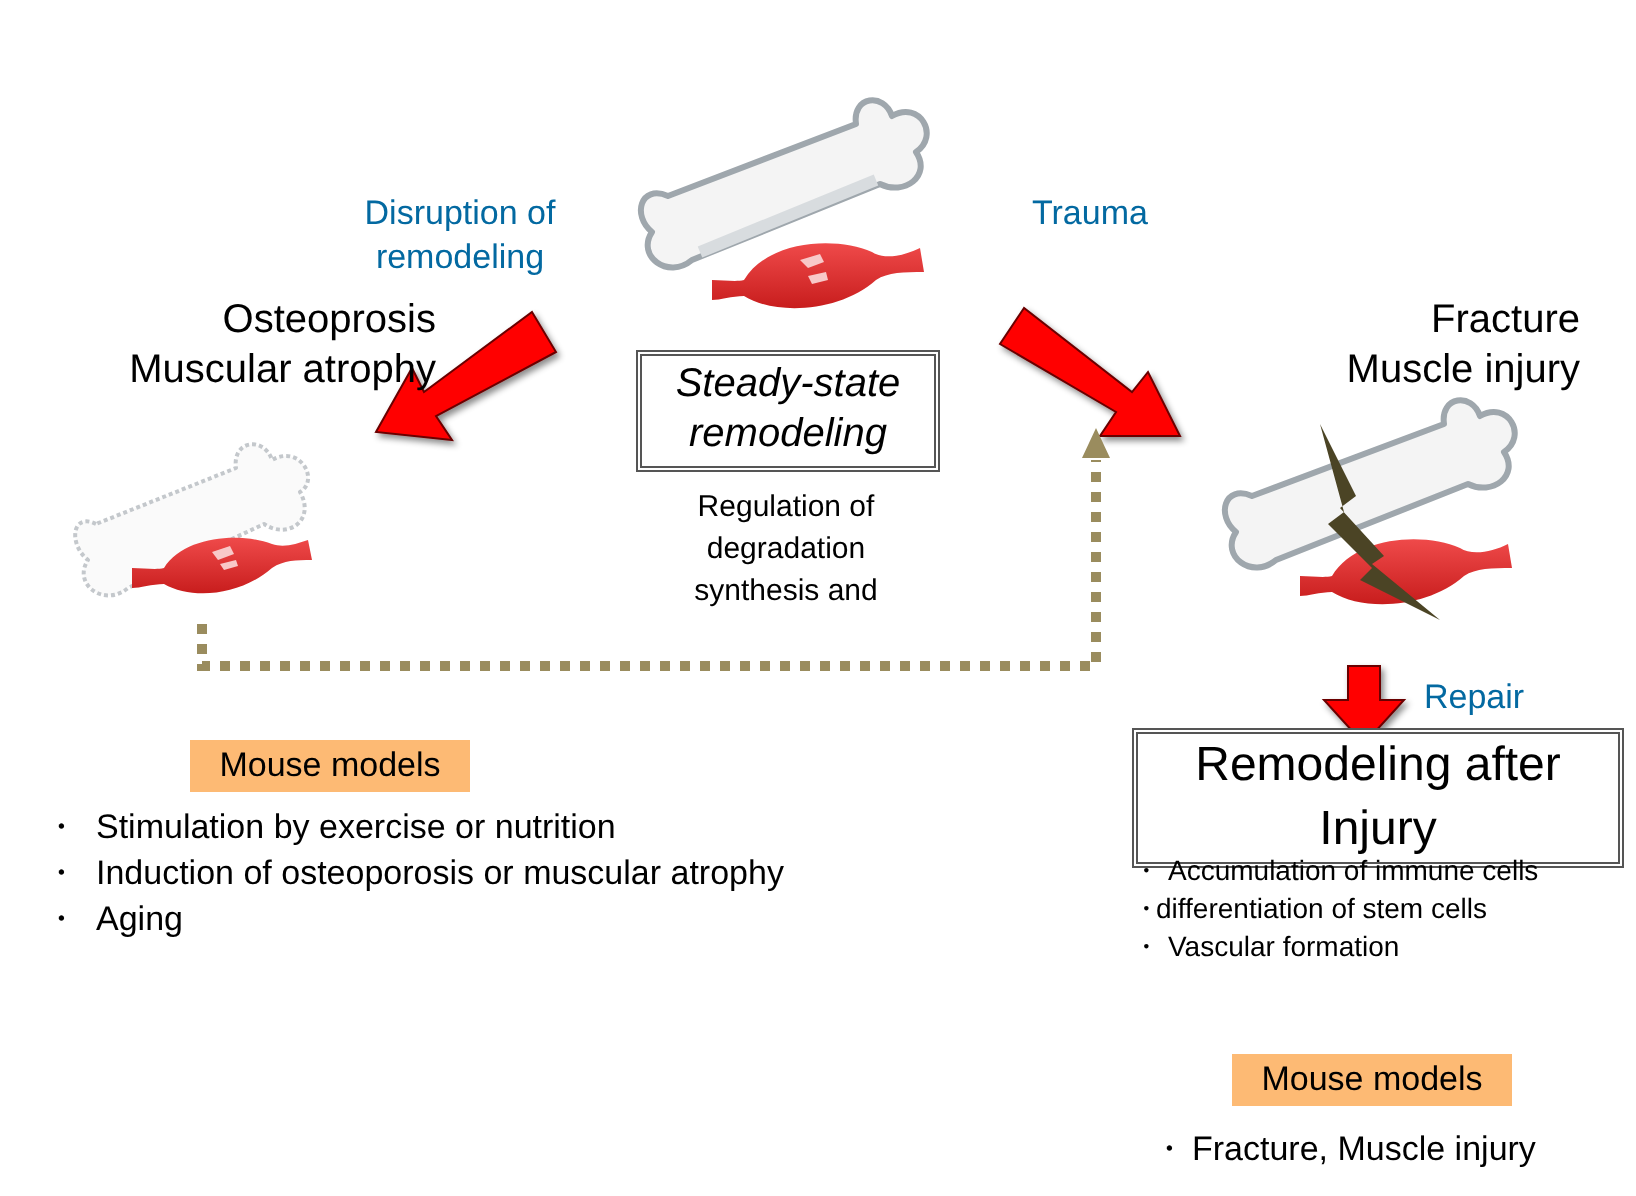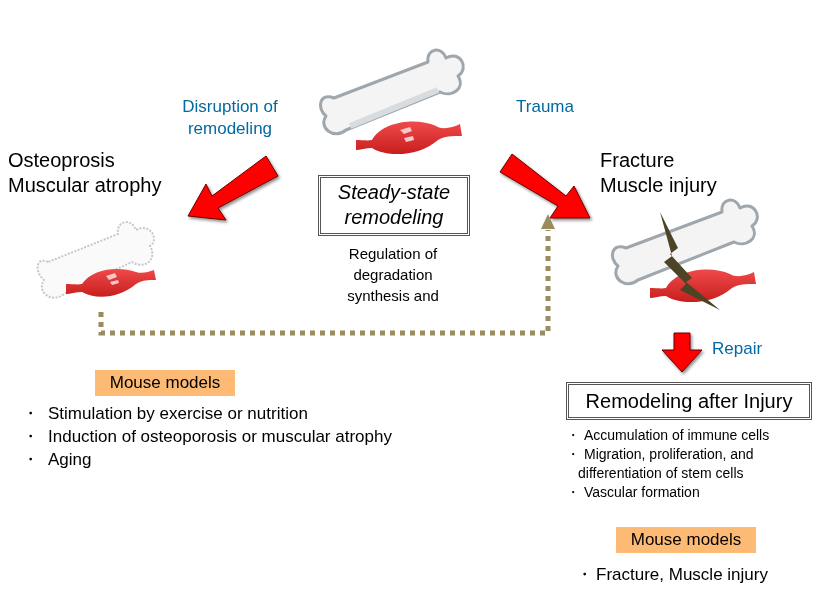--- a/index.html
+++ b/index.html
@@ -1,20 +1,20 @@
 <!DOCTYPE html>
 <html><head>
 <meta charset="utf-8">
 <style>
   html, body { margin: 0; padding: 0; background: #ffffff; }
   body { width: 818px; height: 598px; position: relative; overflow: hidden;
          font-family: "Liberation Sans", sans-serif; color: #000; }
   .abs { position: absolute; }
   .red-label { color: #0369a1; font-size: 17px; line-height: 22px; text-align: center; }
-  .title { font-size: 20px; line-height: 25px; text-align: left; color: #000; }
+  .title { font-size: 20px; line-height: 25px; text-align: right; color: #000; }
   .box { border: 3px double #555; background: #fff; text-align: center; }
   .small { font-size: 14px; line-height: 19px; }
   .mm { background: #fdba74; font-size: 17px; line-height: 26px; text-align: center; }
   ul.bul { list-style: none; margin: 0; padding: 0; }
   ul.bul li { position: relative; }
   .dot { position: absolute; left: 0; }
   svg { position: absolute; left: 0; top: 0; }
 </style>
 </head>
 <body>
@@ -100,25 +100,25 @@
 <div class="abs mm" style="left:95px; top:370px; width:140px;">Mouse models</div>
 
 <ul class="abs bul" style="left:22px; top:402px; font-size:17px; line-height:23px;">
   <li style="padding-left:26px;"><span class="dot">・</span><span>Stimulation by exercise or nutrition</span></li>
   <li style="padding-left:26px;"><span class="dot">・</span><span>Induction of osteoporosis or muscular atrophy</span></li>
   <li style="padding-left:26px;"><span class="dot">・</span><span>Aging</span></li>
 </ul>
 
 <div class="abs red-label" style="left:712px; top:338px; font-size:17px;">Repair</div>
 
-<div class="abs box" style="left:566px; top:382px; width:240px; font-size:20px; line-height:32px;">Remodeling after Injury</div>
+<div class="abs box" style="left:566px; top:364px; width:240px; font-size:24px; line-height:32px;">Remodeling after Injury</div>
 
 <ul class="abs bul" style="left:566px; top:426px; font-size:14px; line-height:19px; width:250px;">
   <li style="padding-left:18px;"><span class="dot">・</span><span>Accumulation of immune cells</span></li>
-  <li style="padding-left:18px;"><span class="dot">・</span><span>Migration, proliferation, and</span></li>
+  <li style="padding-left:18px;"><span class="dot">・</span></li>
   <li style="padding-left:12px;"><span>differentiation of stem cells</span></li>
   <li style="padding-left:18px;"><span class="dot">・</span><span>Vascular formation</span></li>
 </ul>
 
 <div class="abs mm" style="left:616px; top:527px; width:140px;">Mouse models</div>
 
 <ul class="abs bul" style="left:576px; top:564px; font-size:17px; line-height:22px;">
   <li style="padding-left:20px;"><span class="dot">・</span><span>Fracture, Muscle injury</span></li>
 </ul>
 

